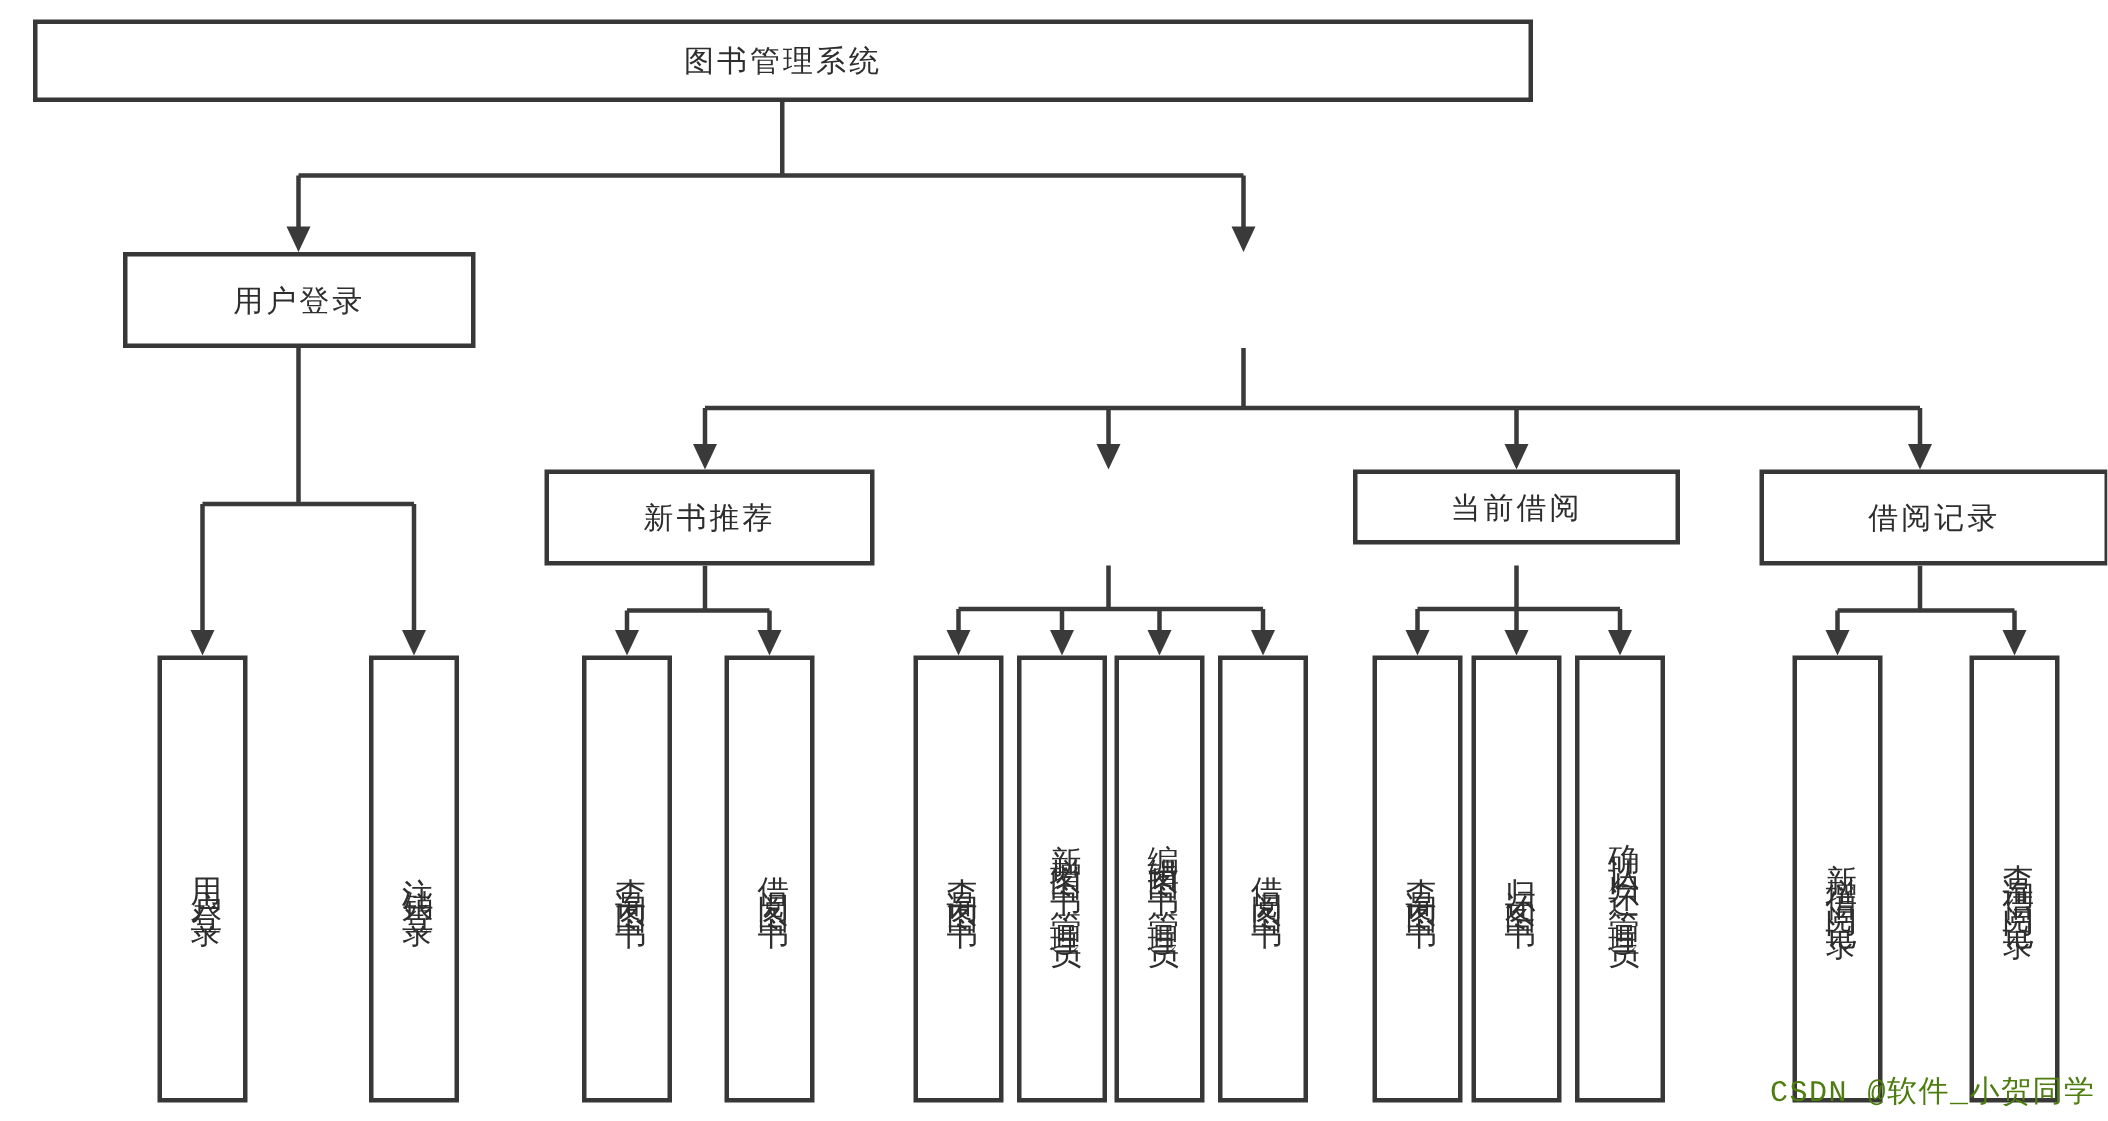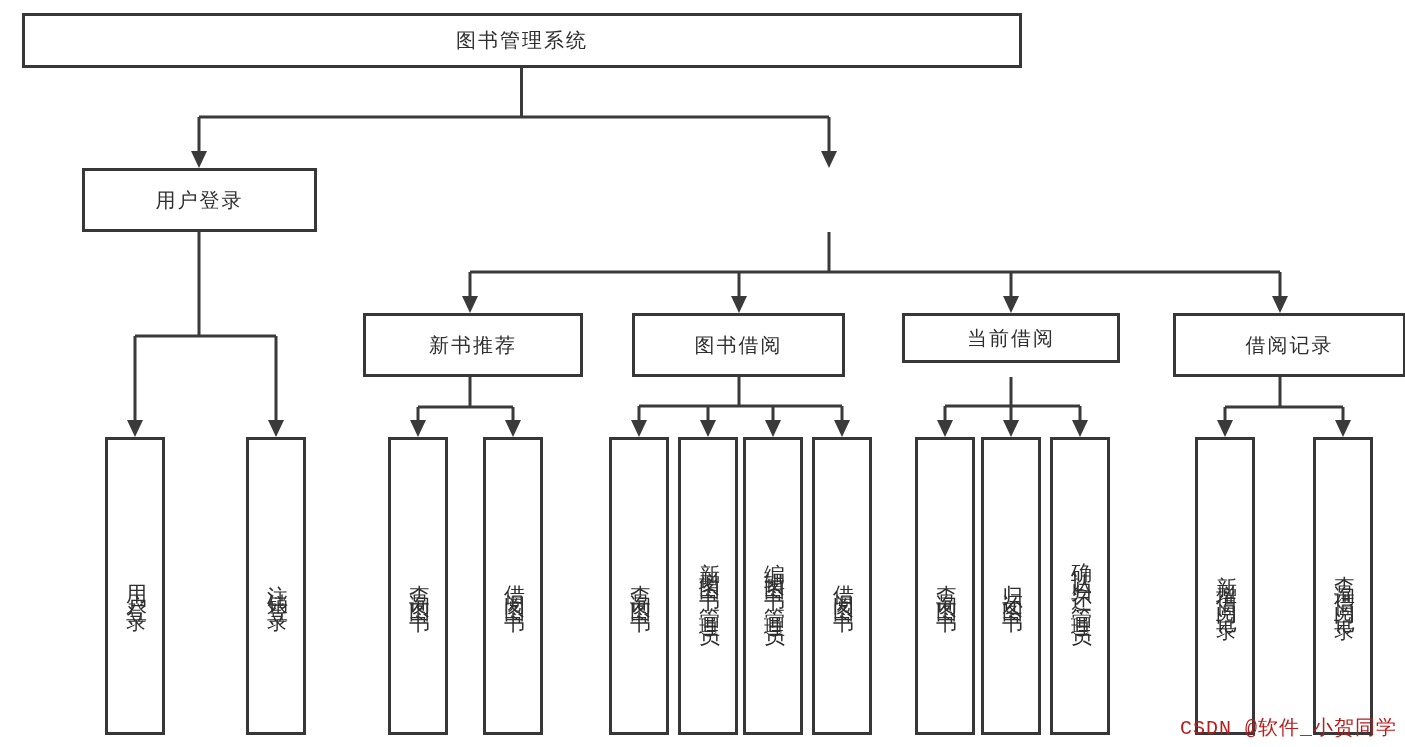--- a/index.html
+++ b/index.html
@@ -39,21 +39,21 @@
     letter-spacing: 9px;
     line-height: 1;
     color: #2e2e2e;
     white-space: nowrap;
   }
   .watermark {
     position: absolute;
     top: 714px;
     right: 8px;
     font-size: 20px;
-    color: #b91c1c;
+    color: #4d7c0f;
     letter-spacing: 1px;
     white-space: nowrap;
   }
 </style>
 </head>
 <body>
 
 <div class="canvas">
 
   <svg class="connectors" viewBox="0 0 1405 747" xmlns="http://www.w3.org/2000/svg">
@@ -92,23 +92,20 @@
   <div class="box h" style="left:22px;top:13px;width:1000px;height:55px">
     <span>图书管理系统</span>
   </div>
 
   <div class="box h" style="left:82px;top:168px;width:235px;height:64px">
     <span>用户登录</span>
   </div>
 
   <div class="box h" style="left:363px;top:313px;width:220px;height:64px">
     <span>新书推荐</span>
-  </div>
-  <div class="box h" style="left:632px;top:313px;width:213px;height:64px">
-    <span>图书借阅</span>
   </div>
   <div class="box h" style="left:902px;top:313px;width:218px;height:50px">
     <span>当前借阅</span>
   </div>
   <div class="box h" style="left:1173px;top:313px;width:233px;height:64px">
     <span>借阅记录</span>
   </div>
 
   <div class="box v" style="left:105px;top:437px;width:60px;height:298px">
     <span>用户登录</span>

